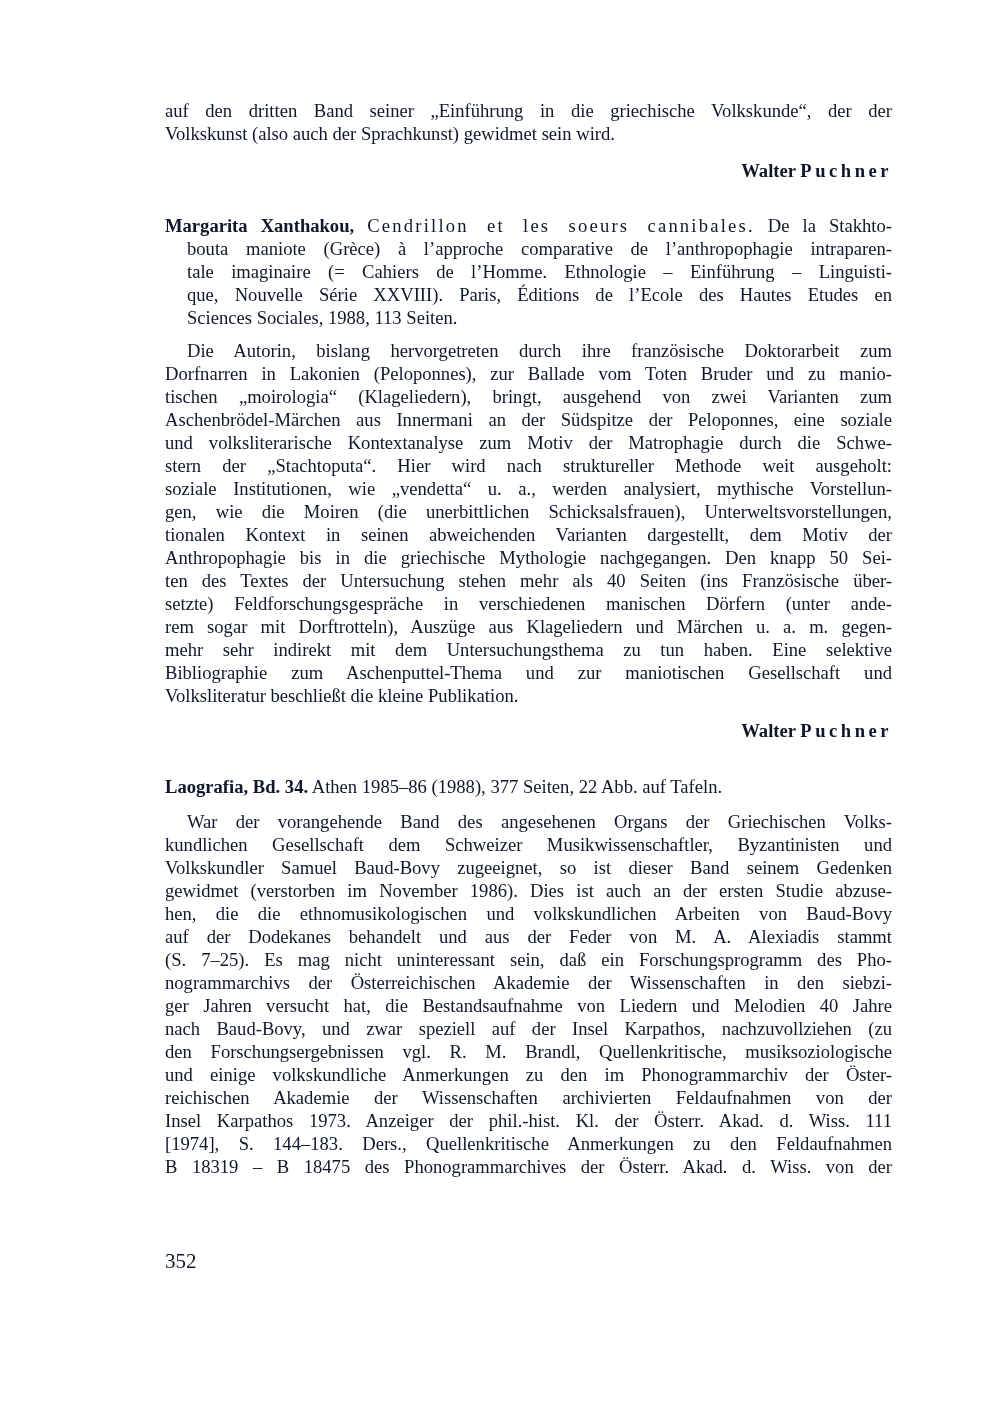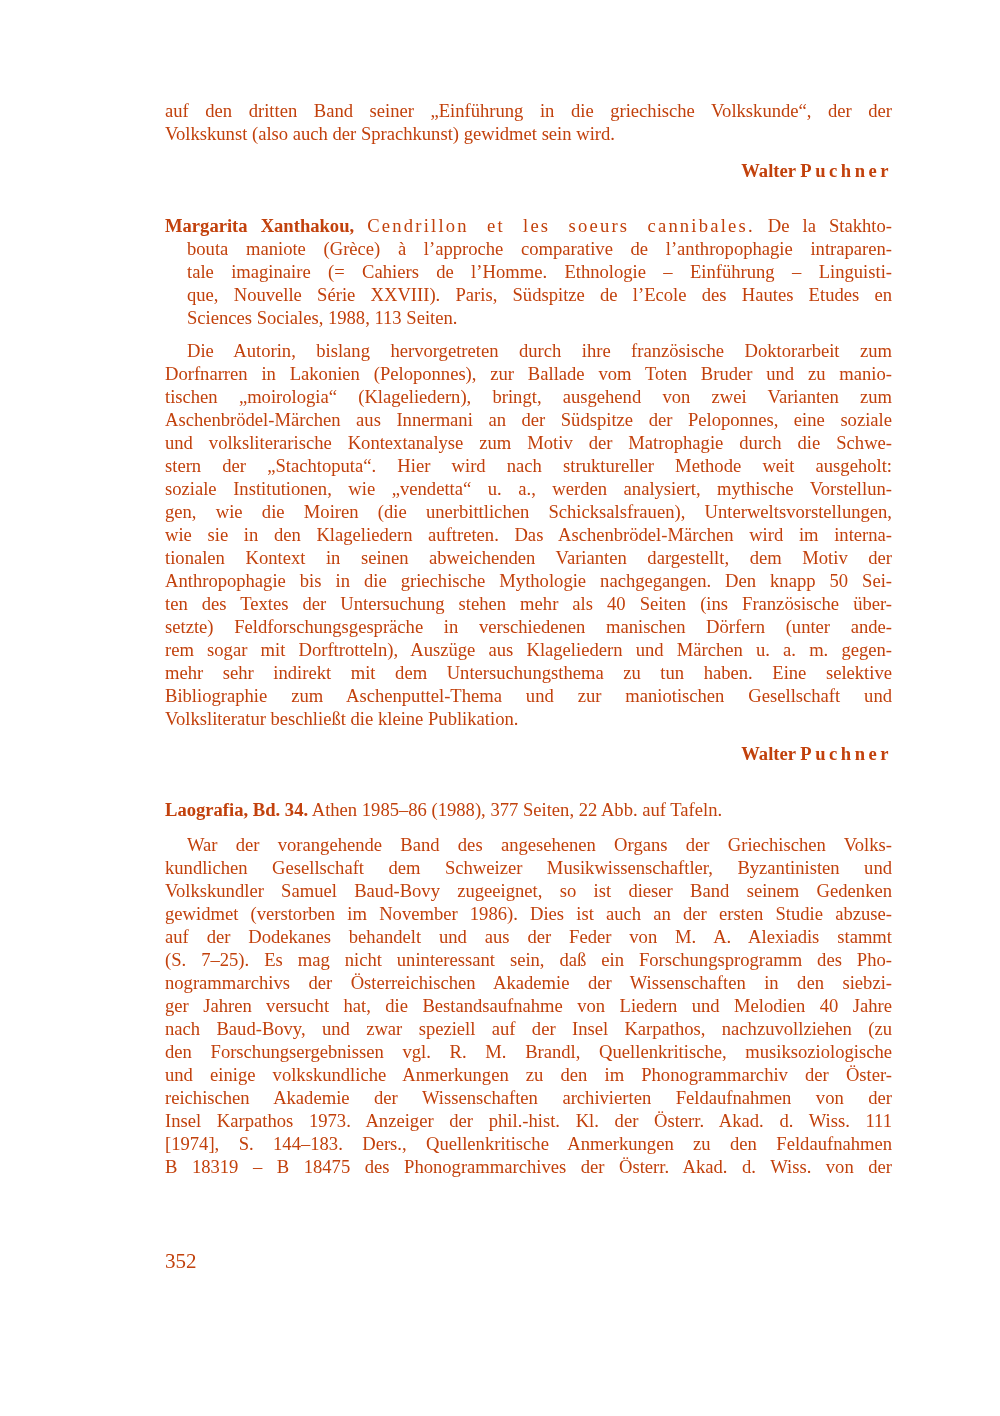--- a/index.html
+++ b/index.html
@@ -1,18 +1,18 @@
 <!DOCTYPE html>
 <html><head>
 <meta charset="utf-8">
 <style>
   html, body { margin: 0; padding: 0; background: #ffffff; }
   .page {
     width: 1000px; height: 1416px; position: relative; overflow: hidden;
-    background: #ffffff; color: #c2410c;
+    background: #ffffff; color: #0f172a;
     font-family: "Liberation Serif", serif;
   }
   .content {
     position: absolute; left: 165px; top: 99px; width: 727px;
     font-size: 18.6px; line-height: 23px;
   }
   
   .line { text-align: justify; text-align-last: justify; }
   .last-left .line:last-child { text-align-last: left; }
   .indent-first .line:first-child { text-indent: 22px; }
@@ -53,34 +53,33 @@
     <section>
       <div class="mt-heading2">
         <div class="headline">
           <span class="bold">Margarita Xanthakou,</span>
           <span class="sperr-title">Cendrillon et les soeurs cannibales.</span>
           <span>De la Stakhto-</span>
         </div>
         <div class="hang-cont last-left">
             <div class="line">bouta maniote (Grèce) à l’approche comparative de l’anthropophagie intraparen-</div>
             <div class="line">tale imaginaire (= Cahiers de l’Homme. Ethnologie – Einführung – Linguisti-</div>
-            <div class="line">que, Nouvelle Série XXVIII). Paris, Südspitze de l’Ecole des Hautes Etudes en</div>
+            <div class="line">que, Nouvelle Série XXVIII). Paris, Éditions de l’Ecole des Hautes Etudes en</div>
             <div class="line">Sciences Sociales, 1988, 113 Seiten.</div>
           </div>
       </div>
       <div class="mt-body last-left indent-first">
           <div class="line">Die Autorin, bislang hervorgetreten durch ihre französische Doktorarbeit zum</div>
           <div class="line">Dorfnarren in Lakonien (Peloponnes), zur Ballade vom Toten Bruder und zu manio-</div>
           <div class="line">tischen „moirologia“ (Klageliedern), bringt, ausgehend von zwei Varianten zum</div>
           <div class="line">Aschenbrödel-Märchen aus Innermani an der Südspitze der Peloponnes, eine soziale</div>
           <div class="line">und volksliterarische Kontextanalyse zum Motiv der Matrophagie durch die Schwe-</div>
           <div class="line">stern der „Stachtoputa“. Hier wird nach struktureller Methode weit ausgeholt:</div>
           <div class="line">soziale Institutionen, wie „vendetta“ u. a., werden analysiert, mythische Vorstellun-</div>
           <div class="line">gen, wie die Moiren (die unerbittlichen Schicksalsfrauen), Unterweltsvorstellungen,</div>
-          <div class="line">wie sie in den Klageliedern auftreten. Das Aschenbrödel-Märchen wird im interna-</div>
           <div class="line">tionalen Kontext in seinen abweichenden Varianten dargestellt, dem Motiv der</div>
           <div class="line">Anthropophagie bis in die griechische Mythologie nachgegangen. Den knapp 50 Sei-</div>
           <div class="line">ten des Textes der Untersuchung stehen mehr als 40 Seiten (ins Französische über-</div>
           <div class="line">setzte) Feldforschungsgespräche in verschiedenen manischen Dörfern (unter ande-</div>
           <div class="line">rem sogar mit Dorftrotteln), Auszüge aus Klageliedern und Märchen u. a. m. gegen-</div>
           <div class="line">mehr sehr indirekt mit dem Untersuchungsthema zu tun haben. Eine selektive</div>
           <div class="line">Bibliographie zum Aschenputtel-Thema und zur maniotischen Gesellschaft und</div>
           <div class="line">Volksliteratur beschließt die kleine Publikation.</div>
         </div>
       <div class="signature mt-sig">
@@ -92,20 +91,21 @@
     <section>
       <div class="mt-heading3 plain-line">
         <span class="bold">Laografia, Bd. 34.</span>
         <span>Athen 1985–86 (1988), 377 Seiten, 22 Abb. auf Tafeln.</span>
       </div>
       <div class="mt-body3 indent-first">
           <div class="line">War der vorangehende Band des angesehenen Organs der Griechischen Volks-</div>
           <div class="line">kundlichen Gesellschaft dem Schweizer Musikwissenschaftler, Byzantinisten und</div>
           <div class="line">Volkskundler Samuel Baud-Bovy zugeeignet, so ist dieser Band seinem Gedenken</div>
           <div class="line">gewidmet (verstorben im November 1986). Dies ist auch an der ersten Studie abzuse-</div>
+          <div class="line">hen, die die ethnomusikologischen und volkskundlichen Arbeiten von Baud-Bovy</div>
           <div class="line">auf der Dodekanes behandelt und aus der Feder von M. A. Alexiadis stammt</div>
           <div class="line">(S. 7–25). Es mag nicht uninteressant sein, daß ein Forschungsprogramm des Pho-</div>
           <div class="line">nogrammarchivs der Österreichischen Akademie der Wissenschaften in den siebzi-</div>
           <div class="line">ger Jahren versucht hat, die Bestandsaufnahme von Liedern und Melodien 40 Jahre</div>
           <div class="line">nach Baud-Bovy, und zwar speziell auf der Insel Karpathos, nachzuvollziehen (zu</div>
           <div class="line">den Forschungsergebnissen vgl. R. M. Brandl, Quellenkritische, musiksoziologische</div>
           <div class="line">und einige volkskundliche Anmerkungen zu den im Phonogrammarchiv der Öster-</div>
           <div class="line">reichischen Akademie der Wissenschaften archivierten Feldaufnahmen von der</div>
           <div class="line">Insel Karpathos 1973. Anzeiger der phil.-hist. Kl. der Österr. Akad. d. Wiss. 111</div>
           <div class="line">[1974], S. 144–183. Ders., Quellenkritische Anmerkungen zu den Feldaufnahmen</div>

